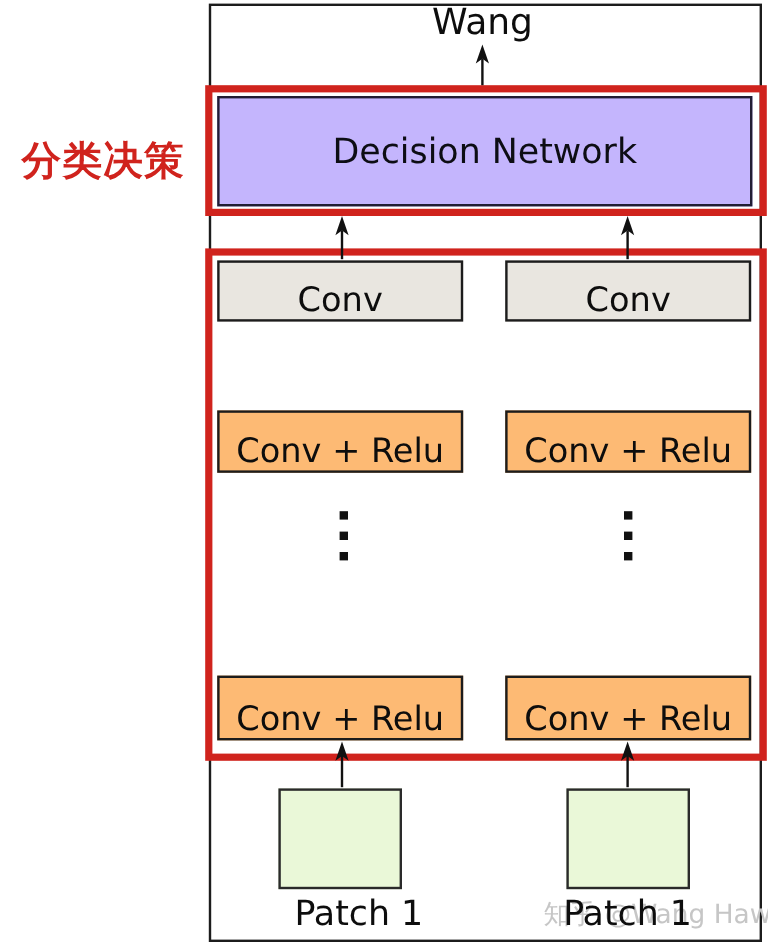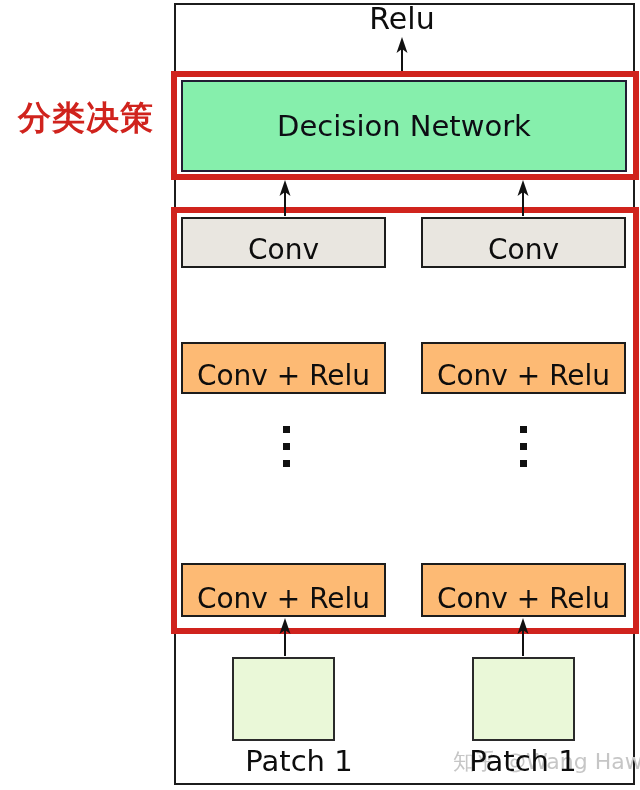--- a/index.html
+++ b/index.html
@@ -33,35 +33,35 @@
     background: transparent;
   }
   .red-frame.decision-stage {
     left: 171px; top: 71px; width: 468px; height: 109px;
   }
   .red-frame.feature-stage {
     left: 171px; top: 207px; width: 468px; height: 427px;
   }
   .decision-box {
     left: 181px; top: 80px; width: 446px; height: 92px;
-    background: #86efac;
+    background: #c4b5fd;
     border: 2px solid #221d33;
     display: flex; align-items: center; justify-content: center;
     font-size: 29px; color: #0d0d14;
   }
   .stage-label {
     width: 150px;
     color: #d0231d;
     font-size: 33px;
     font-weight: bold;
     letter-spacing: 1px;
     text-align: left;
     white-space: nowrap;
   }
-  .stage-label.decision { left: 18px; top: 96px; }
+  .stage-label.decision { left: 18px; top: 112px; }
   .stage-label.feature  { left: 18px; top: 374px; }
 
   .node-box {
     width: 205px; height: 51px;
     border: 2px solid #1c1c1c;
     display: flex; align-items: flex-end; justify-content: center;
     font-size: 28px; color: #0d0d0d;
   }
   .conv-box  { background: #e9e6e0; top: 217px; }
   .relu-box  { background: #fdba74; }
@@ -112,21 +112,21 @@
     z-index: 1;
   }
 </style>
 </head>
 <body>
 
 <div class="canvas">
 
   <div class="abs outer-frame"></div>
 
-  <div class="abs score-label">Relu</div>
+  <div class="abs score-label">Wang</div>
 
   <div class="abs red-frame decision-stage"></div>
   <div class="abs red-frame feature-stage"></div>
 
   <div class="abs decision-box">
     <span>Decision Network</span>
   </div>
 
   <div class="abs stage-label decision">分类决策</div>
 

